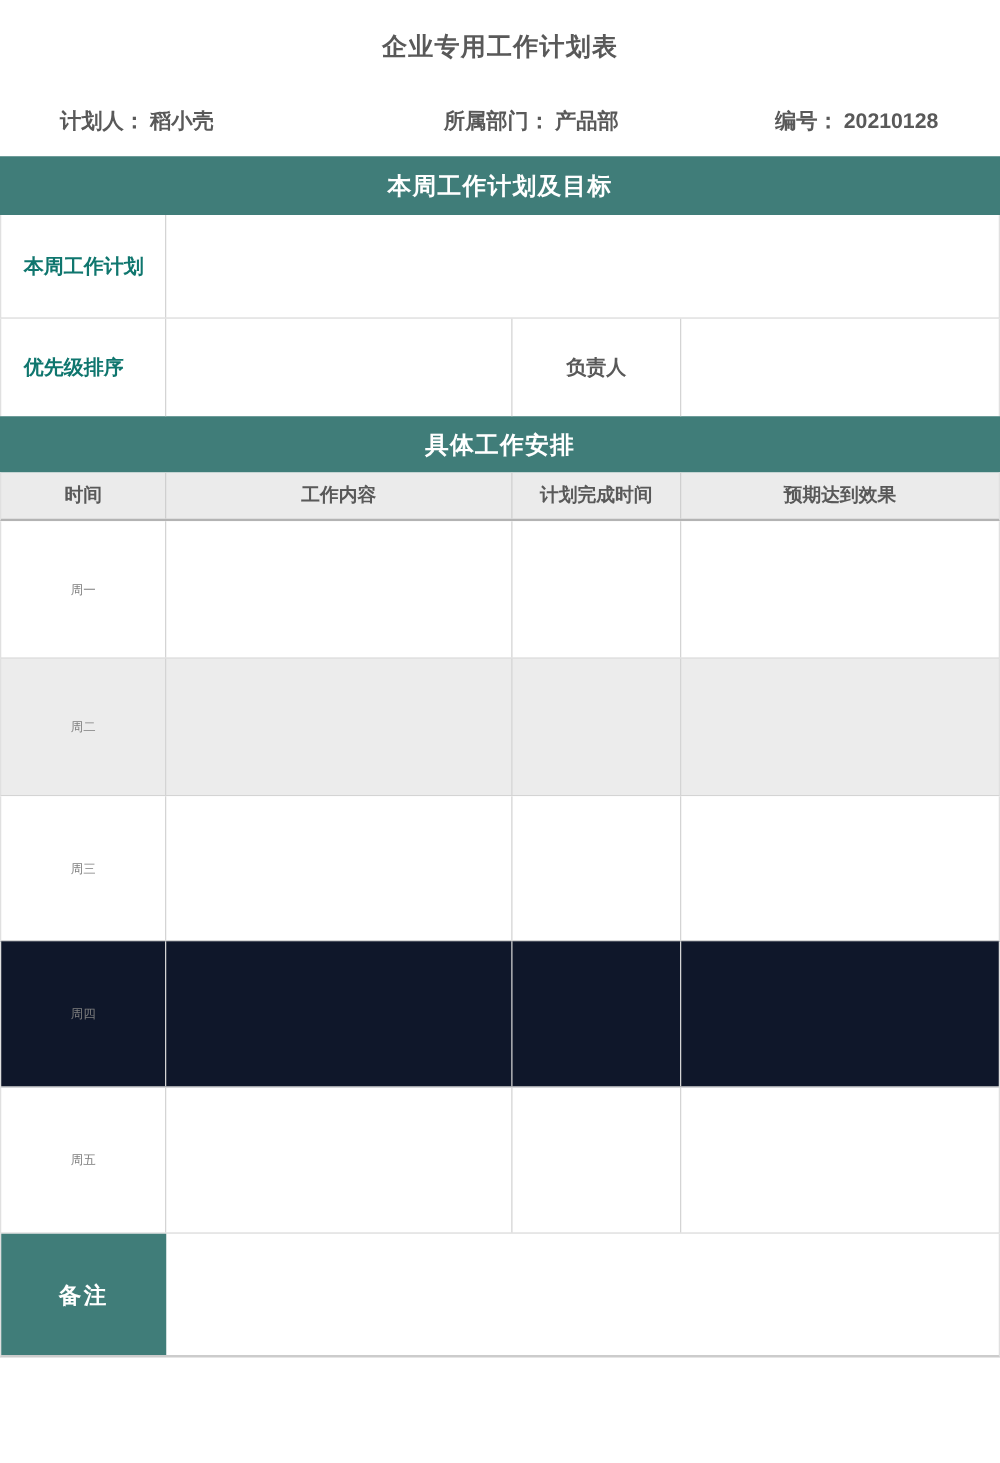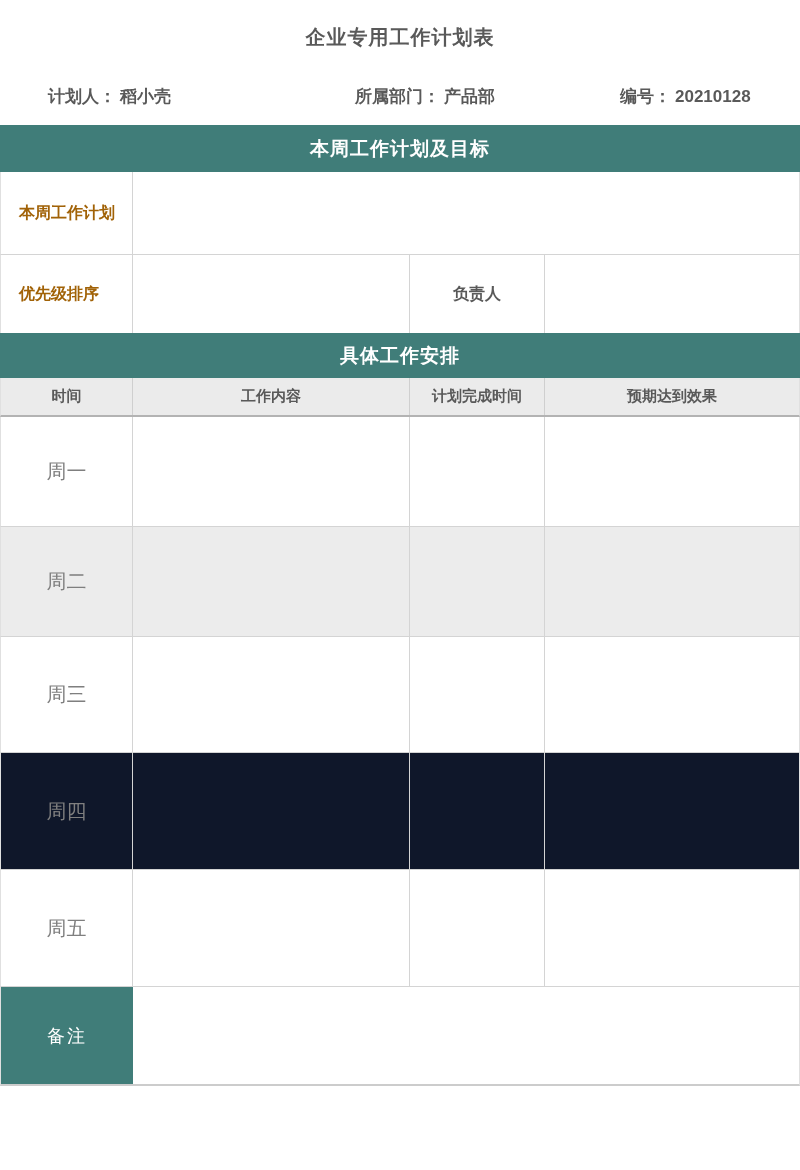--- a/index.html
+++ b/index.html
@@ -44,47 +44,47 @@
   .c2 { width: 277px; }
   .c3 { width: 135px; }
   .c4 { flex: 1; }
 
   .r1 { height: 83px; }
   .r2 { height: 82px; }
   .r3 { height: 78px; border-bottom: none; }
 
   .label-cell {
     display: flex; align-items: center; padding-left: 18px;
-    font-weight: bold; font-size: 16px; color: #a16207;
+    font-weight: bold; font-size: 16px; color: #0f766e;
   }
   .center-cell {
     display: flex; align-items: center; justify-content: center;
     font-weight: bold; font-size: 16px; color: #595959;
   }
 
   .thead { height: 39px; background: #ebebeb; border-bottom: 2px solid #b3b3b3; }
   .thead .cell {
     display: flex; align-items: center; justify-content: center;
     font-weight: bold; font-size: 15px; color: #595959;
     border-right: 1px solid #cfcfcf;
   }
   .thead .cell:last-child { border-right: none; }
 
   .week-row .day-cell {
     display: flex; align-items: center; justify-content: center;
-    color: #7f7f7f; font-size: 20px;
+    color: #7f7f7f; font-size: 10px;
   }
   .h110 { height: 110px; }
   .h116 { height: 116px; }
   .h117 { height: 117px; }
 
   .remarks-row { height: 99px; border-bottom: 2px solid #cccccc; }
   .remarks-label {
     width: 132px; display: flex; align-items: center; justify-content: center;
-    color: #ffffff; font-size: 18px; font-weight: normal; letter-spacing: 2px;
+    color: #ffffff; font-size: 18px; font-weight: bold; letter-spacing: 2px;
     border-right: none;
   }
   .fill-cell { background: transparent; }
 </style>
 </head>
 <body>
 
 <div class="sheet">
 
   <h1 class="title">企业专用工作计划表</h1>

